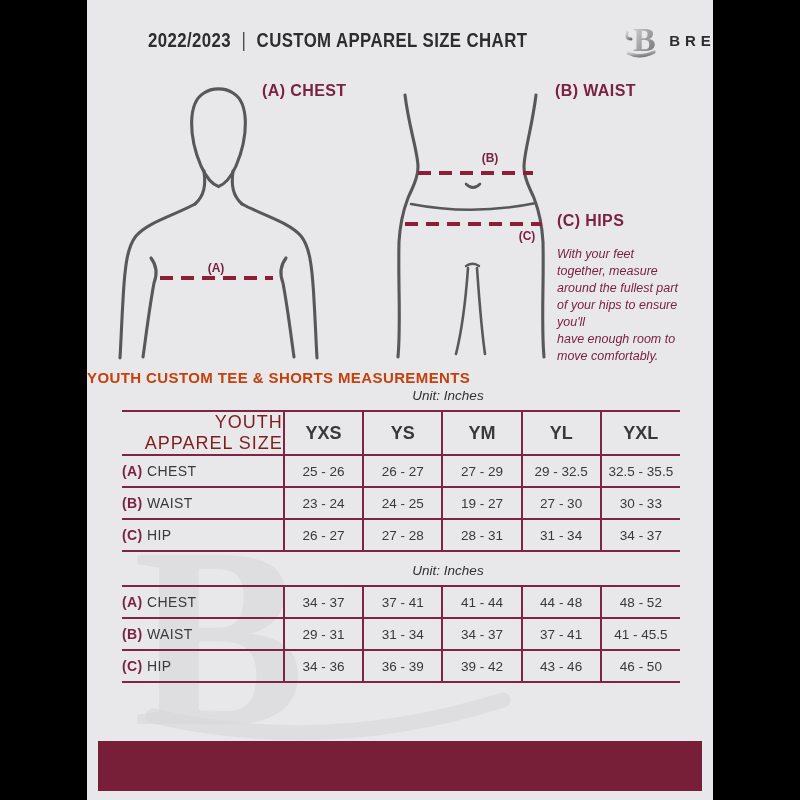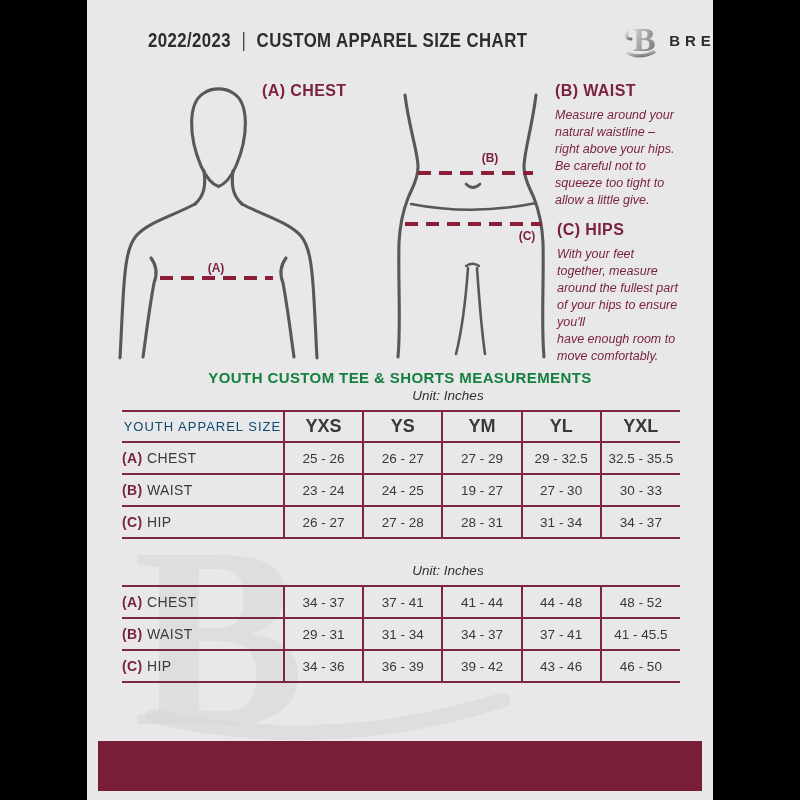--- a/index.html
+++ b/index.html
@@ -41,37 +41,37 @@
   .guide-desc{
     position:absolute;font-style:italic;font-size:12.5px;color:#7b2240;
     line-height:1.36;white-space:pre-line;z-index:2;
   }
   .fig-label{
     position:absolute;font-weight:bold;font-size:12px;color:#7b2240;
     transform:translateX(-50%);z-index:2;
   }
   
   .section-title{
-    position:absolute;left:0;width:626px;text-align:center;
-    font-weight:bold;font-size:15px;color:#15803d;letter-spacing:.4px;z-index:2;
+    position:absolute;left:0;width:626px;
+    font-weight:bold;font-size:15px;color:#c2410c;letter-spacing:.4px;z-index:2;
   }
   .section-unit{
     position:absolute;left:0;width:626px;text-align:center;
     font-style:italic;font-size:13.5px;color:#313133;z-index:2;padding-left:48px;
   }
   .size-table{
     position:absolute;left:35px;width:558px;z-index:2;
     border-collapse:collapse;table-layout:fixed;color:#39393b;
     border-bottom:2px solid #7e2543;
   }
   .size-table td{border-top:2px solid #7e2543;padding:0;background:transparent;}
   .size-table td + td{border-left:2px solid #7e2543;}
   .size-table tr{height:32px;}
   .size-table tr.head-row{height:31px;}
-  .cell-corner{font-size:13px;letter-spacing:1px;color:#0c4a6e;text-align:center;padding-left:13px;}
+  .cell-corner{font-size:18px;letter-spacing:1px;color:#7f1d1d;text-align:right;padding-left:13px;}
   .cell-size{font-weight:bold;font-size:18px;text-align:center;}
   .cell-rowlabel{text-align:left;padding-left:13px;font-size:14px;letter-spacing:.4px;}
   .cell-rowlabel .rk{font-weight:bold;color:#7b2240;}
   .cell-rowlabel .rn{color:#39393b;}
   .cell-val{font-size:13.5px;text-align:center;color:#39393b;}
   
   .bottom-bar{
     position:absolute;left:11px;top:741px;width:604px;height:50px;
     background:#771f38;z-index:2;
   }
@@ -133,28 +133,22 @@
     </g>
   </svg>
 
   <span class="fig-label" style="left:129px;top:261px;">(A)</span>
   <span class="fig-label" style="left:403px;top:151px;">(B)</span>
   <span class="fig-label" style="left:440px;top:229px;">(C)</span>
 
   <div class="guide-heading" style="left:175px;top:82px;">(A) CHEST</div>
 
   <div class="guide-heading" style="left:468px;top:82px;">(B) WAIST</div>
-  <div class="guide-desc" style="left:468px;top:107px;width:150px;">Measure around your
-natural waistline –
-right above your hips.
-Be careful not to
-squeeze too tight to
-allow a little give.</div>
-
-  <div class="guide-heading" style="left:470px;top:221px;">(C) HIPS</div>
+
+  <div class="guide-heading" style="left:470px;top:212px;">(C) HIPS</div>
   <div class="guide-desc" style="left:470px;top:246px;width:155px;">With your feet
 together, measure
 around the fullest part
 of your hips to ensure
 you'll
 have enough room to
 move comfortably.</div>
 
   <div class="section-title" style="top:369px;">YOUTH CUSTOM TEE &amp; SHORTS MEASUREMENTS</div>
   <div class="section-unit" style="top:388px;">Unit: Inches</div>

